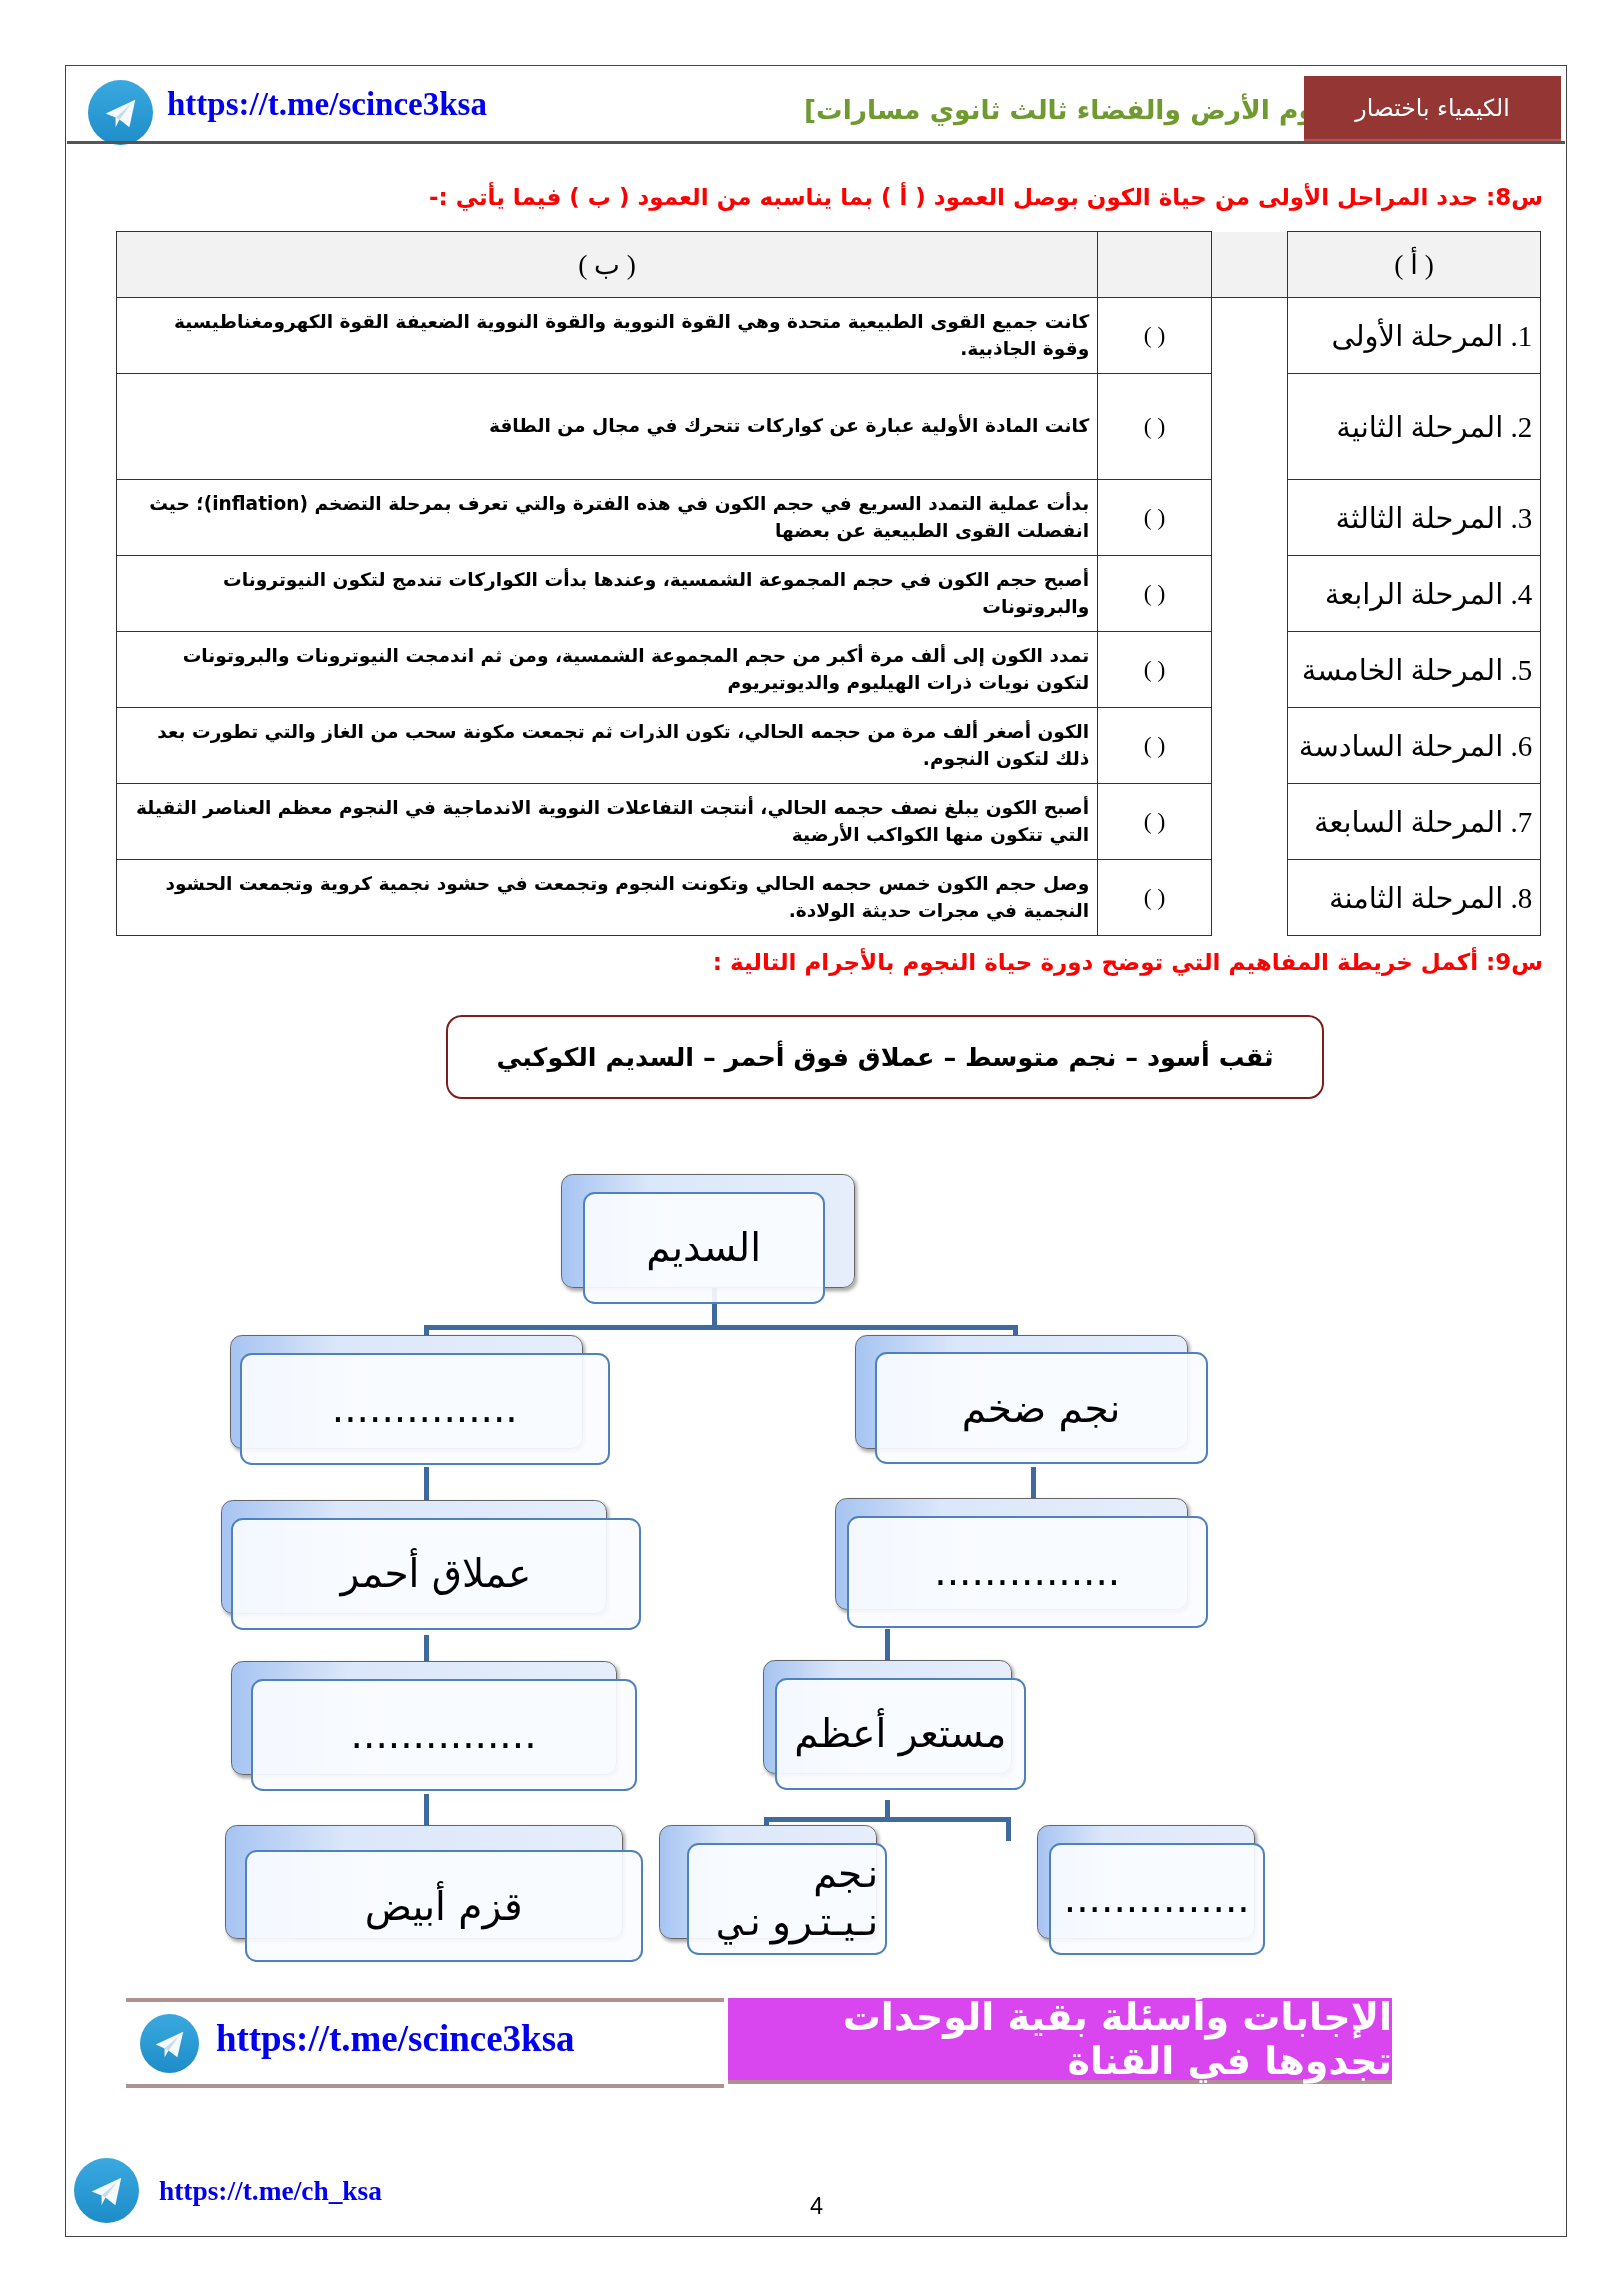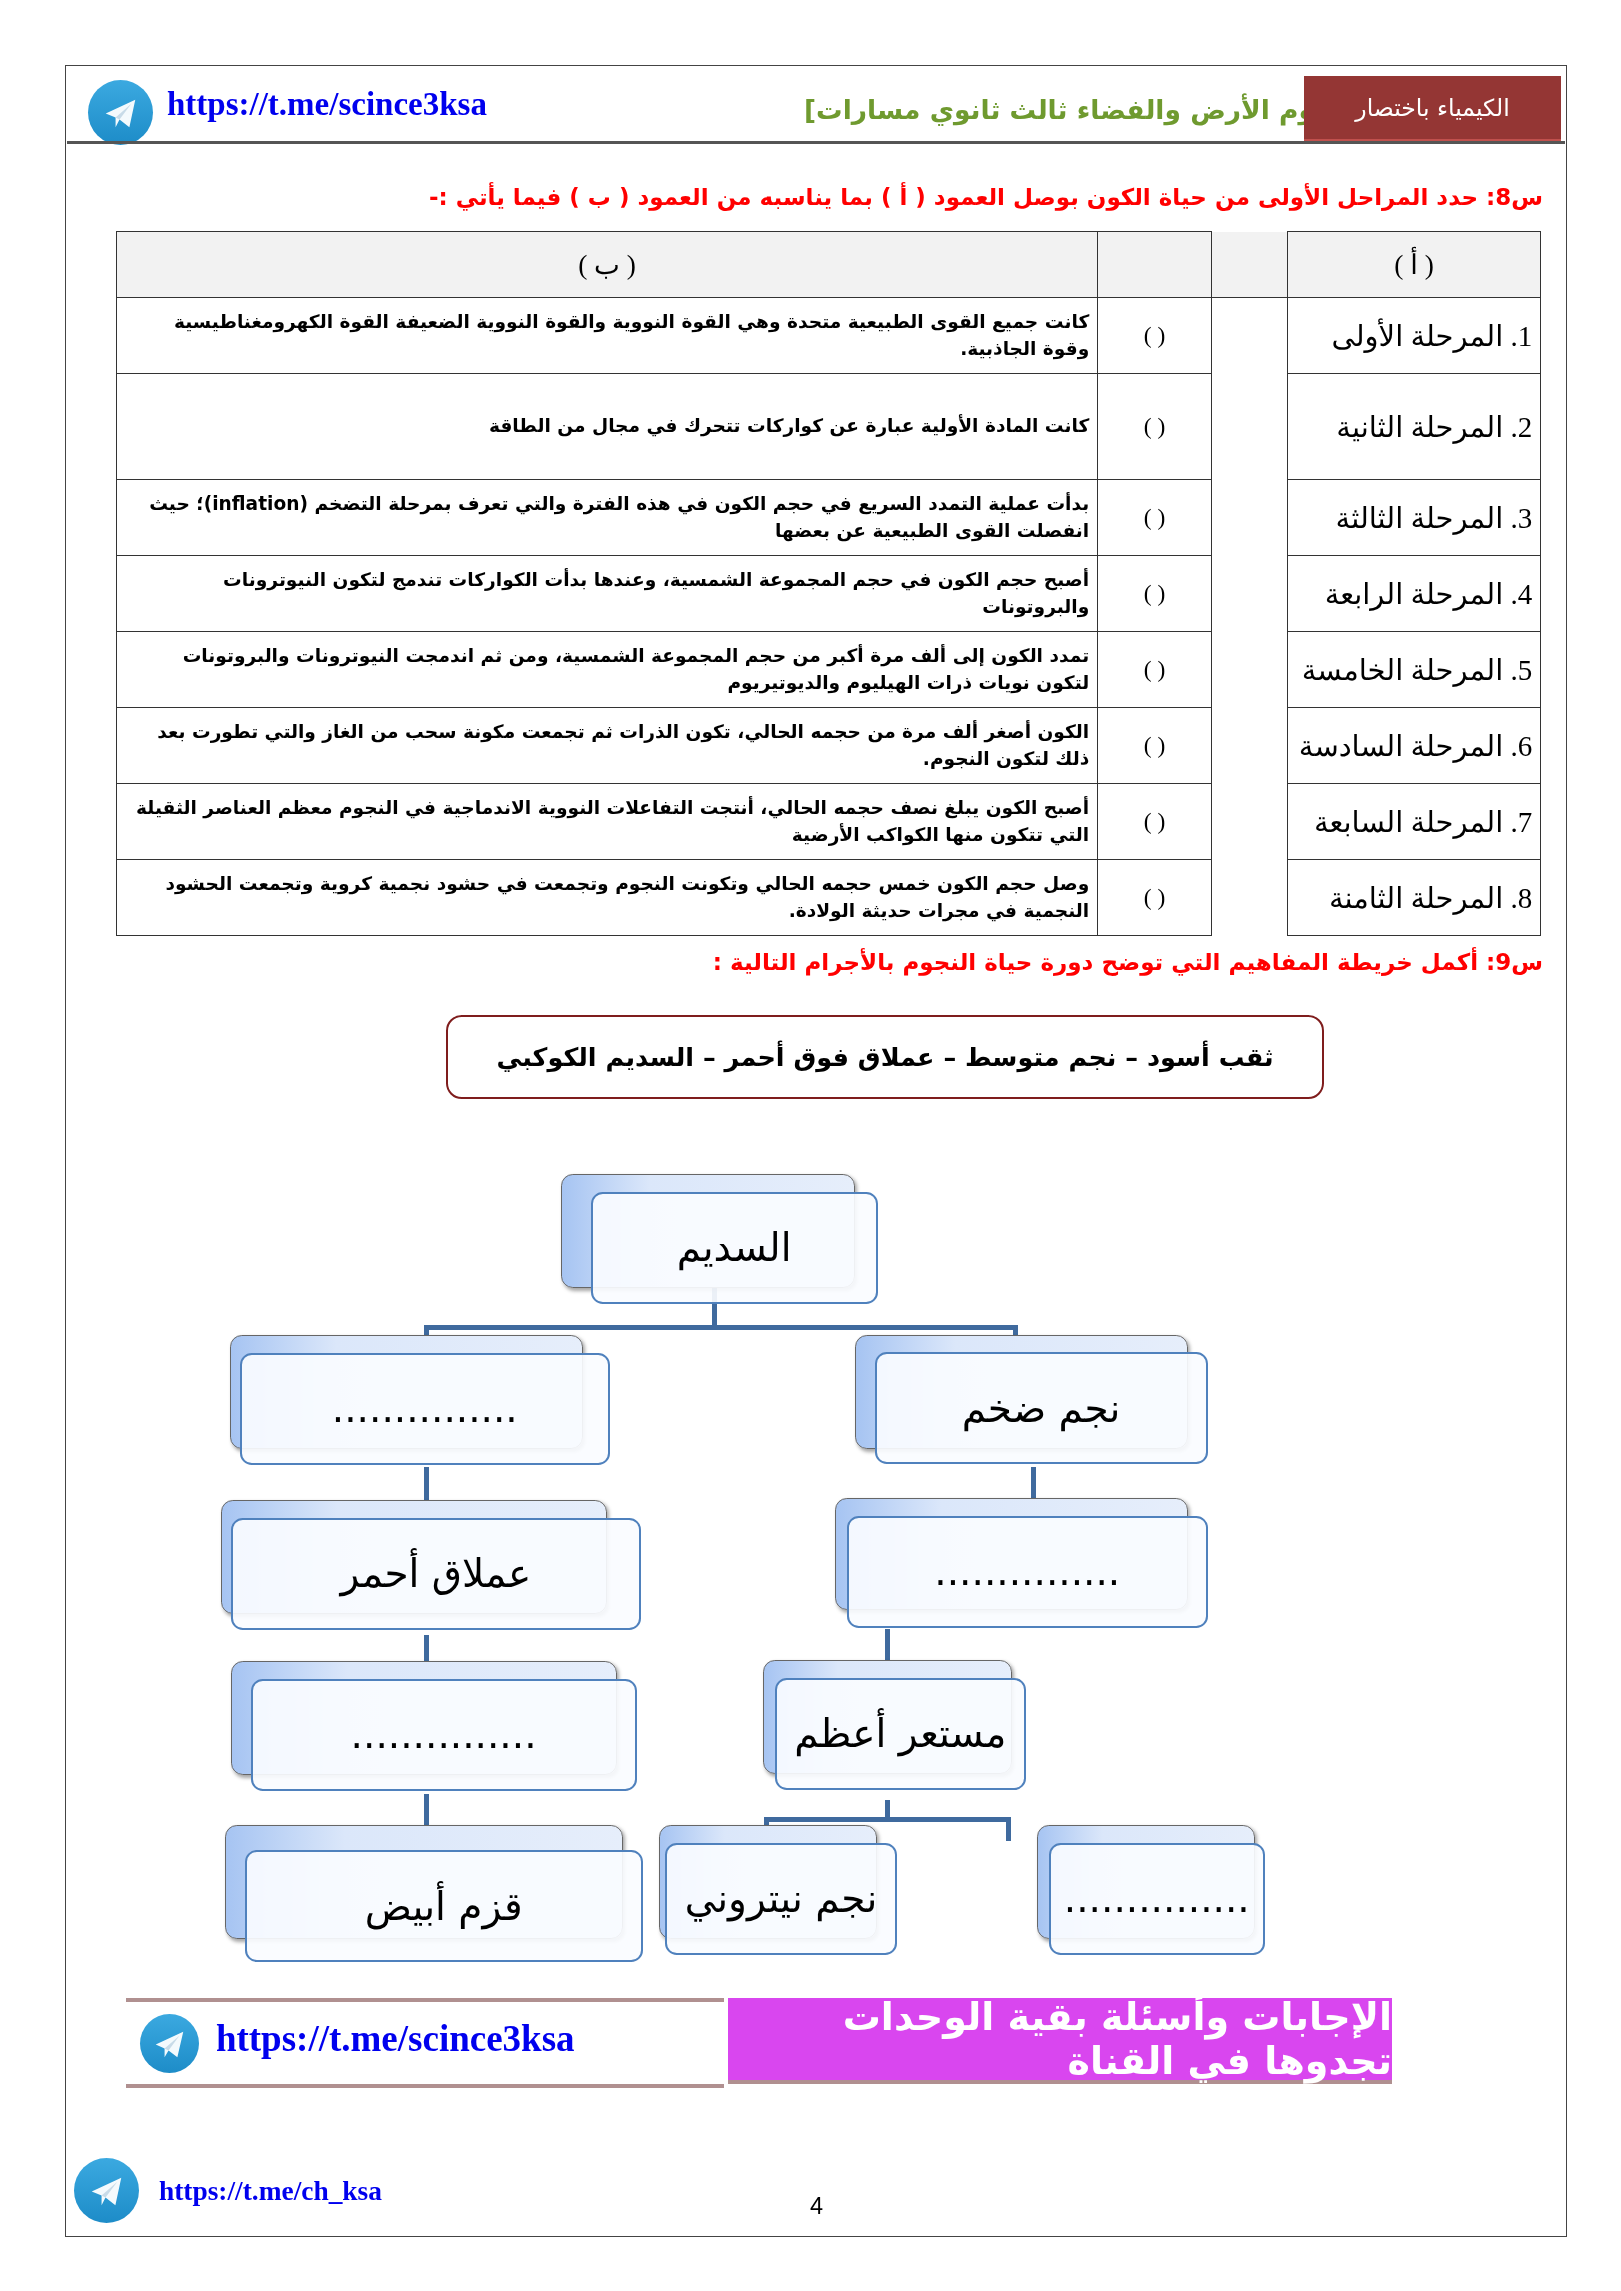--- a/index.html
+++ b/index.html
@@ -123,38 +123,38 @@
 <div class="conn" style="left:424px;top:1794px;width:4.9px;height:61px;"></div>
 <div class="conn" style="left:1031px;top:1467px;width:4.9px;height:69px;"></div>
 <div class="conn" style="left:885px;top:1629px;width:4.9px;height:69px;"></div>
 <div class="conn" style="left:885px;top:1800px;width:4.9px;height:21.6px;"></div>
 <div class="conn" style="left:764px;top:1817px;width:247px;height:4.9px;"></div>
 <div class="conn" style="left:764px;top:1817px;width:4.9px;height:23.5px;"></div>
 <div class="conn" style="left:1006px;top:1817px;width:4.9px;height:23.5px;"></div>
 
 <div class="node" style="left:561px;top:1174px;">
   <div class="back" style="width:292px;height:112px;"></div>
-  <div class="front" style="left:21.6px;top:17.6px;width:287px;height:112px;margin-left:8px;">السديم</div>
+  <div class="front" style="left:21.6px;top:17.6px;width:242px;height:112px;">السديم</div>
 </div>
 
 <div class="node" style="left:855px;top:1335px;">
   <div class="back" style="width:331px;height:112px;"></div>
   <div class="front" style="left:19.6px;top:17px;width:333px;height:112px;">نجم ضخم</div>
 </div>
 <div class="node" style="left:835px;top:1498px;">
   <div class="back" style="width:351px;height:110px;"></div>
   <div class="front" style="left:11.8px;top:17.6px;width:361px;height:112px;">...............</div>
 </div>
 <div class="node" style="left:763px;top:1660px;">
   <div class="back" style="width:247px;height:112px;"></div>
   <div class="front" style="left:11.8px;top:17.6px;width:251px;height:112px;">مستعر أعظم</div>
 </div>
 <div class="node" style="left:659px;top:1825px;">
   <div class="back" style="width:216px;height:112px;"></div>
-  <div class="front" style="left:6px;top:17.6px;width:232px;height:112px;">نجم نيتروني</div>
+  <div class="front" style="left:28px;top:17.6px;width:200px;height:112px;font-family:Liberation Mono, monospace;">نجم نيتروني</div>
 </div>
 <div class="node" style="left:1037px;top:1825px;">
   <div class="back" style="width:216px;height:112px;"></div>
   <div class="front" style="left:11.8px;top:17.6px;width:216px;height:112px;">...............</div>
 </div>
 
 <div class="node" style="left:230px;top:1335px;">
   <div class="back" style="width:351px;height:112px;"></div>
   <div class="front" style="left:9.8px;top:17.6px;width:370px;height:112px;">...............</div>
 </div>

